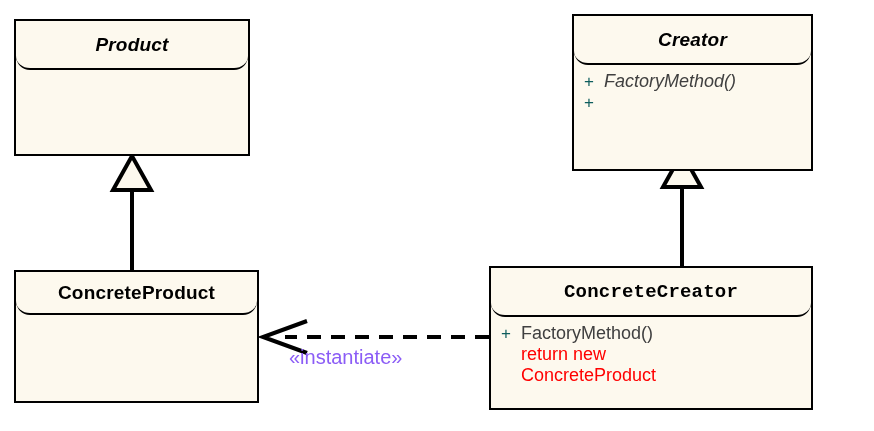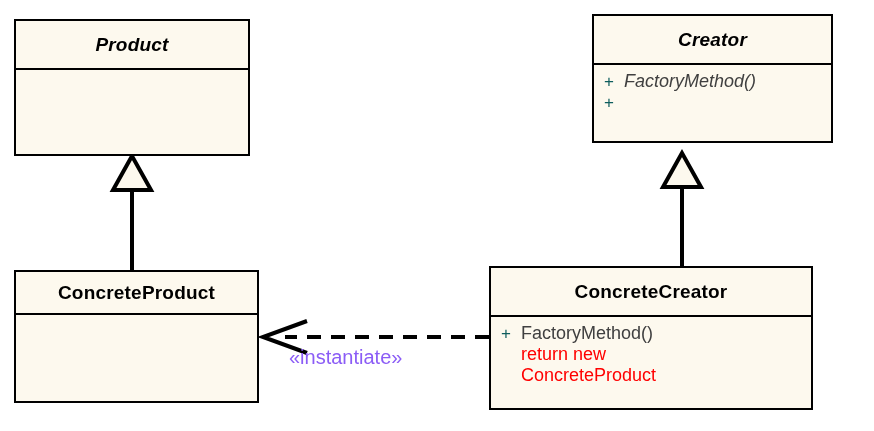--- a/index.html
+++ b/index.html
@@ -31,20 +31,21 @@
     box-sizing: border-box;
     width: 100%;
     display: flex;
     align-items: center;
     justify-content: center;
     color: #000000;
     font-size: 19px;
     font-weight: bold;
     letter-spacing: 0.2px;
     border-bottom: 2px solid #000000;
+    border-radius: 14px;
   }
   .class-title.abstract {
     font-style: italic;
   }
   .class-body {
     box-sizing: border-box;
     width: 100%;
     padding: 6px 0 0 0;
   }
   .member-row {
@@ -78,30 +79,30 @@
   .code-row .member-vis { visibility: hidden; }
   .code-text {
     color: #ff0000;
   }
 
   
   #product-class     { left: 14px;  top: 19px;  width: 236px; height: 137px; }
   #product-class .class-title { height: 49px; }
   #product-class .class-body  { height: 84px; }
 
-  #creator-class     { left: 572px; top: 14px;  width: 241px; height: 129px; margin-left: 20px; }
+  #creator-class     { left: 572px; top: 14px;  width: 241px; height: 157px; }
   #creator-class .class-title { height: 49px; }
   #creator-class .class-body  { height: 86px; }
 
   #concreteproduct-class { left: 14px;  top: 270px; width: 245px; height: 133px; }
   #concreteproduct-class .class-title { height: 43px; }
   #concreteproduct-class .class-body  { height: 86px; }
 
   #concretecreator-class { left: 489px; top: 266px; width: 324px; height: 144px; }
-  #concretecreator-class .class-title { height: 49px; }
+  #concretecreator-class .class-title { height: 49px; font-family: Liberation Mono, monospace; }
   #concretecreator-class .class-body  { height: 91px; }
 
   .edge-label {
     position: absolute;
     font-size: 20px;
     color: #8b5cf6;
     white-space: nowrap;
     z-index: 4;
   }
   #instantiate-label { left: 289px; top: 346px; }

